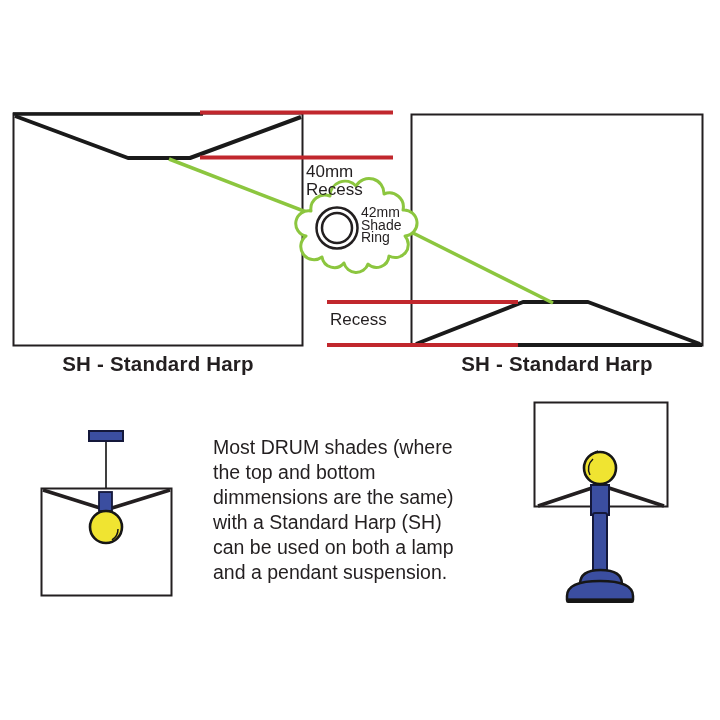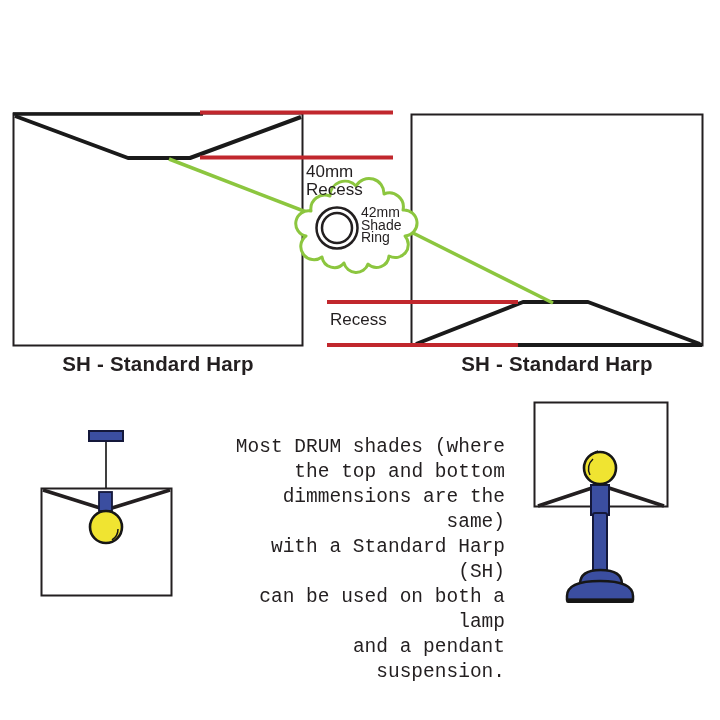--- a/index.html
+++ b/index.html
@@ -14,22 +14,22 @@
   .stage { position: absolute; left: 0; top: 0; width: 720px; height: 720px; }
   svg.art { position: absolute; left: 0; top: 0; }
   .txt { position: absolute; white-space: pre-line; color: #231F20; }
   .label-recess-left   { left: 306px; top: 115px; font-size: 17px; line-height: 18px; margin-top: 48px; }
   .label-ring          { left: 361px; top: 206px; font-size: 14px; line-height: 12.5px; }
   .label-recess-right  { left: 330px; top: 311px; font-size: 17px; line-height: 18px; }
   .caption-left  { left: 13px;  top: 352px; width: 290px; text-align: center;
                    font-size: 20.5px; font-weight: bold; letter-spacing: .2px; }
   .caption-right { left: 411px; top: 352px; width: 292px; text-align: center;
                    font-size: 20.5px; font-weight: bold; letter-spacing: .2px; }
-  .description   { left: 213px; top: 435px; width: 292px; text-align: right;
-                   font-size: 19.5px; line-height: 25px; font-family: Liberation Mono, monospace; }
+  .description   { left: 213px; top: 435px; width: 292px; text-align: left;
+                   font-size: 19.5px; line-height: 25px; }
 </style>
 </head>
 <body>
 
 <div class="stage">
 
   <svg class="art" width="720" height="720" viewBox="0 0 720 720">
 
     <g>
       <rect x="13.5" y="113.5" width="289" height="232" fill="#ffffff" stroke="#231F20" stroke-width="2"></rect>

